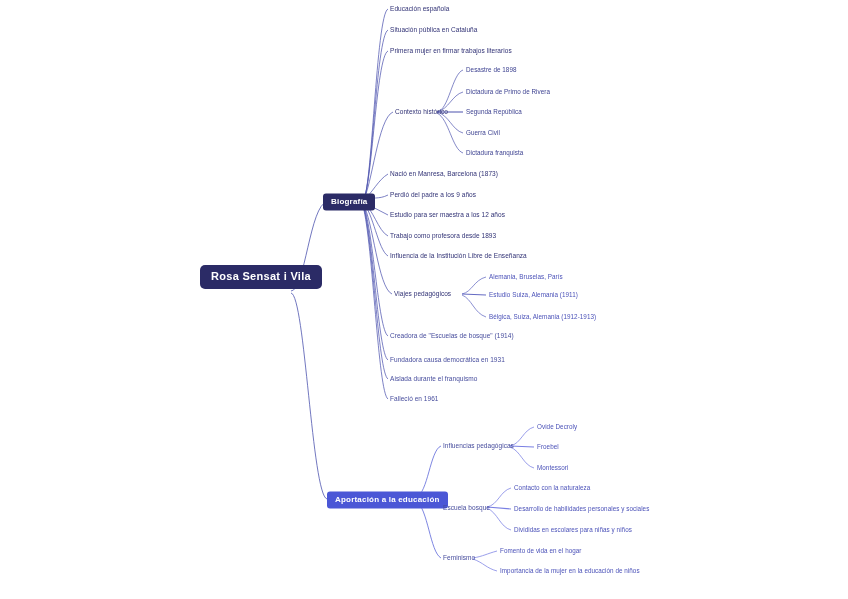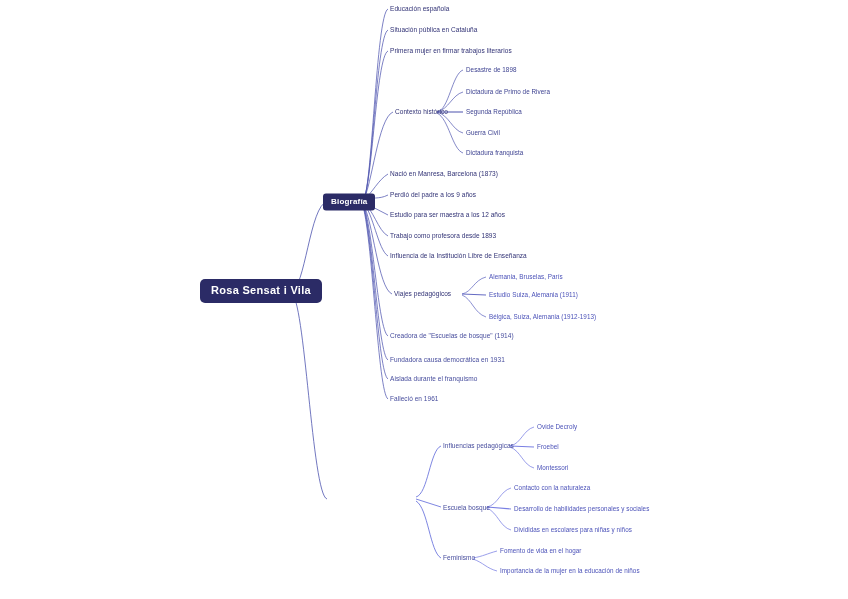--- a/index.html
+++ b/index.html
@@ -137,24 +137,25 @@
 
       <path d="M487,507 C498,505 500,491 511,488"></path>
       <path d="M487,507 L511,509" stroke-width="1.2"></path>
       <path d="M487,508 C498,513 500,527 511,530"></path>
 
       <path d="M473,558 C484,556 486,554 497,551"></path>
       <path d="M473,559 C484,563 486,568 497,571"></path>
     </g>
   </svg>
 
-  <div class="node root" style="left:201px; top:291px;">Rosa Sensat i Vila</div>
+  <div class="node root" style="left:201px; top:277px;">Rosa Sensat i Vila</div>
 
   <div class="node branch b-bio" style="left:323px; top:202px;">Biografía</div>
 
+  <div class="node branch b-apo" style="left:327px; top:500px;">Aportación a la educación</div>
 
   <div class="node sub" style="left:390px; top:9px;">Educación española</div>
   <div class="node sub" style="left:390px; top:30px;">Situación pública en Cataluña</div>
   <div class="node sub" style="left:390px; top:51px;">Primera mujer en firmar trabajos literarios</div>
 
   <div class="node sub" style="left:395px; top:112px;">Contexto histórico</div>
 
   <div class="node sub" style="left:390px; top:174px;">Nació en Manresa, Barcelona (1873)</div>
   <div class="node sub" style="left:390px; top:195px;">Perdió del padre a los 9 años</div>
   <div class="node sub" style="left:390px; top:215px;">Estudio para ser maestra a los 12 años</div>

